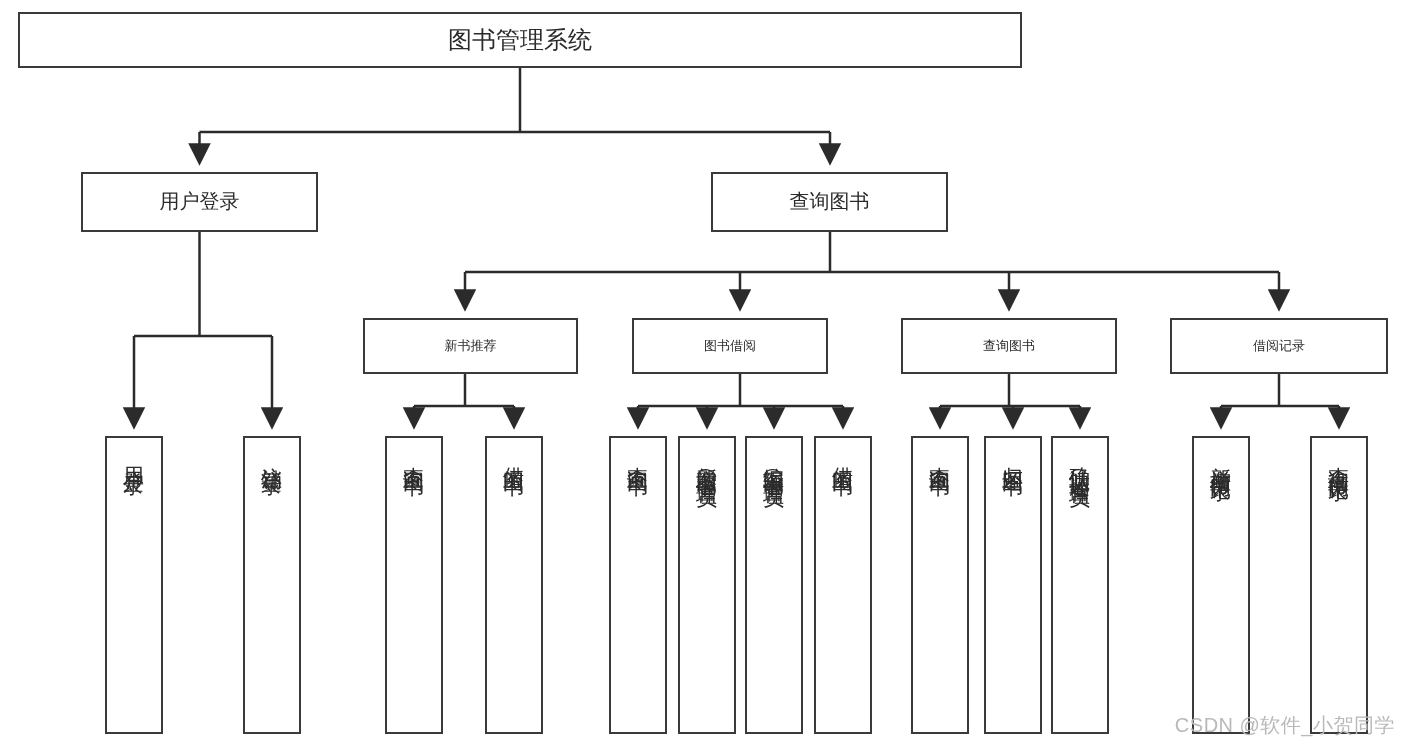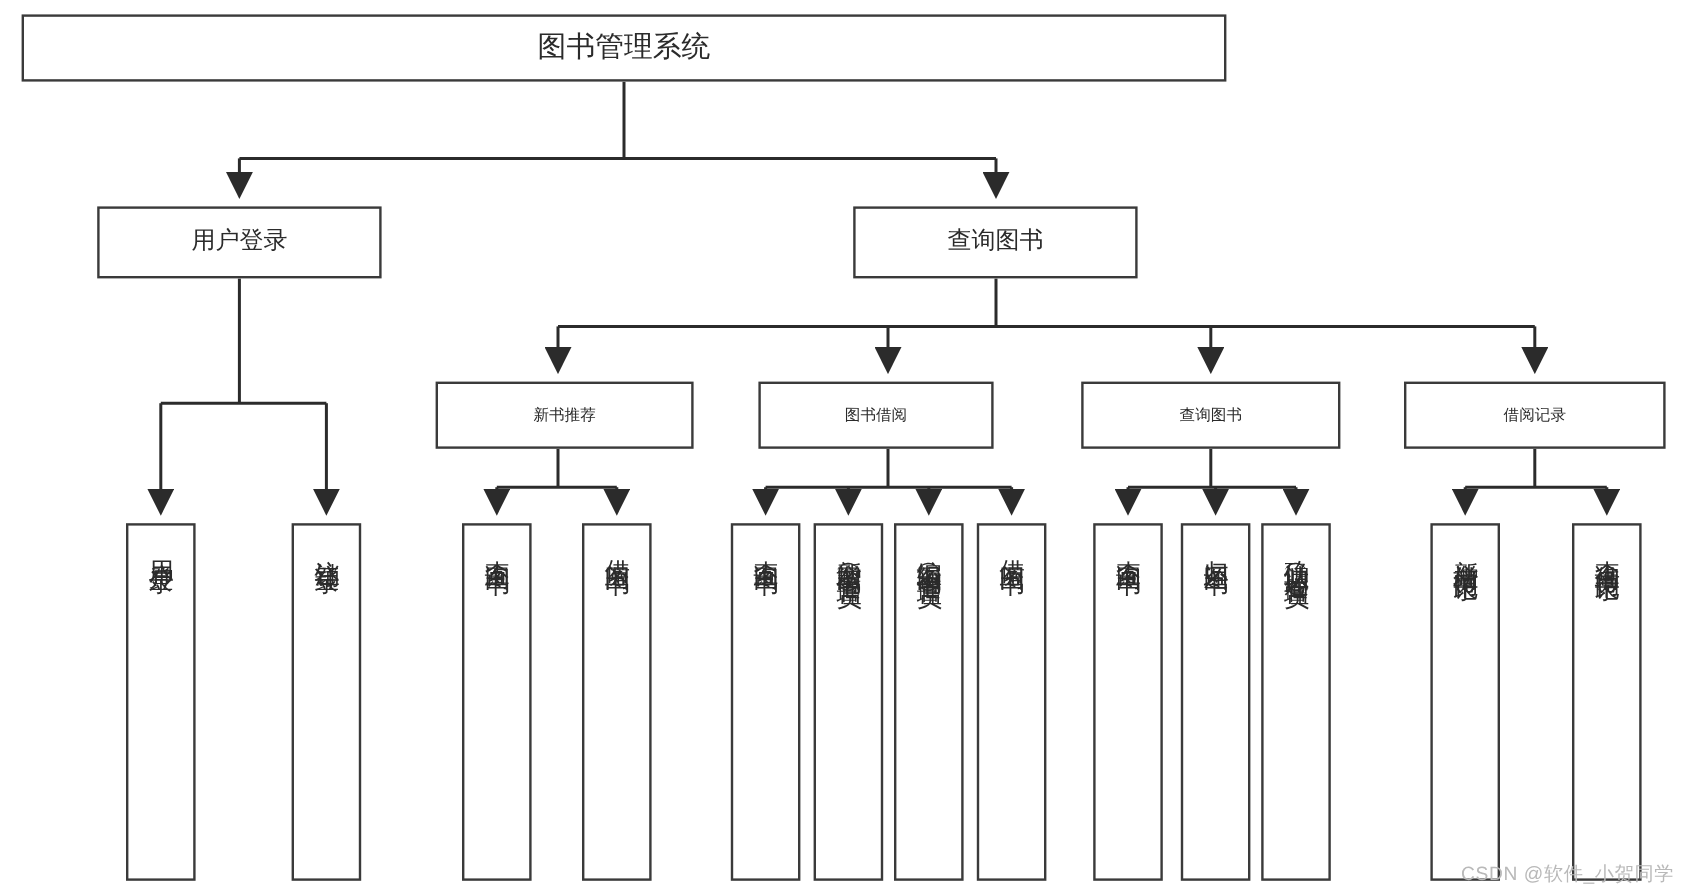--- a/index.html
+++ b/index.html
@@ -56,21 +56,21 @@
     line-height: 1;
     white-space: nowrap;
   }
   .node.leaf.tall .label {
     font-size: 21px;
   }
   .watermark {
     position: absolute;
     right: 10px;
     bottom: 8px;
-    font-size: 16px;
+    font-size: 20px;
     color: #b9b9b9;
     letter-spacing: 0.5px;
     white-space: nowrap;
     user-select: none;
   }
 </style>
 </head>
 <body>
 
 <div id="canvas">

